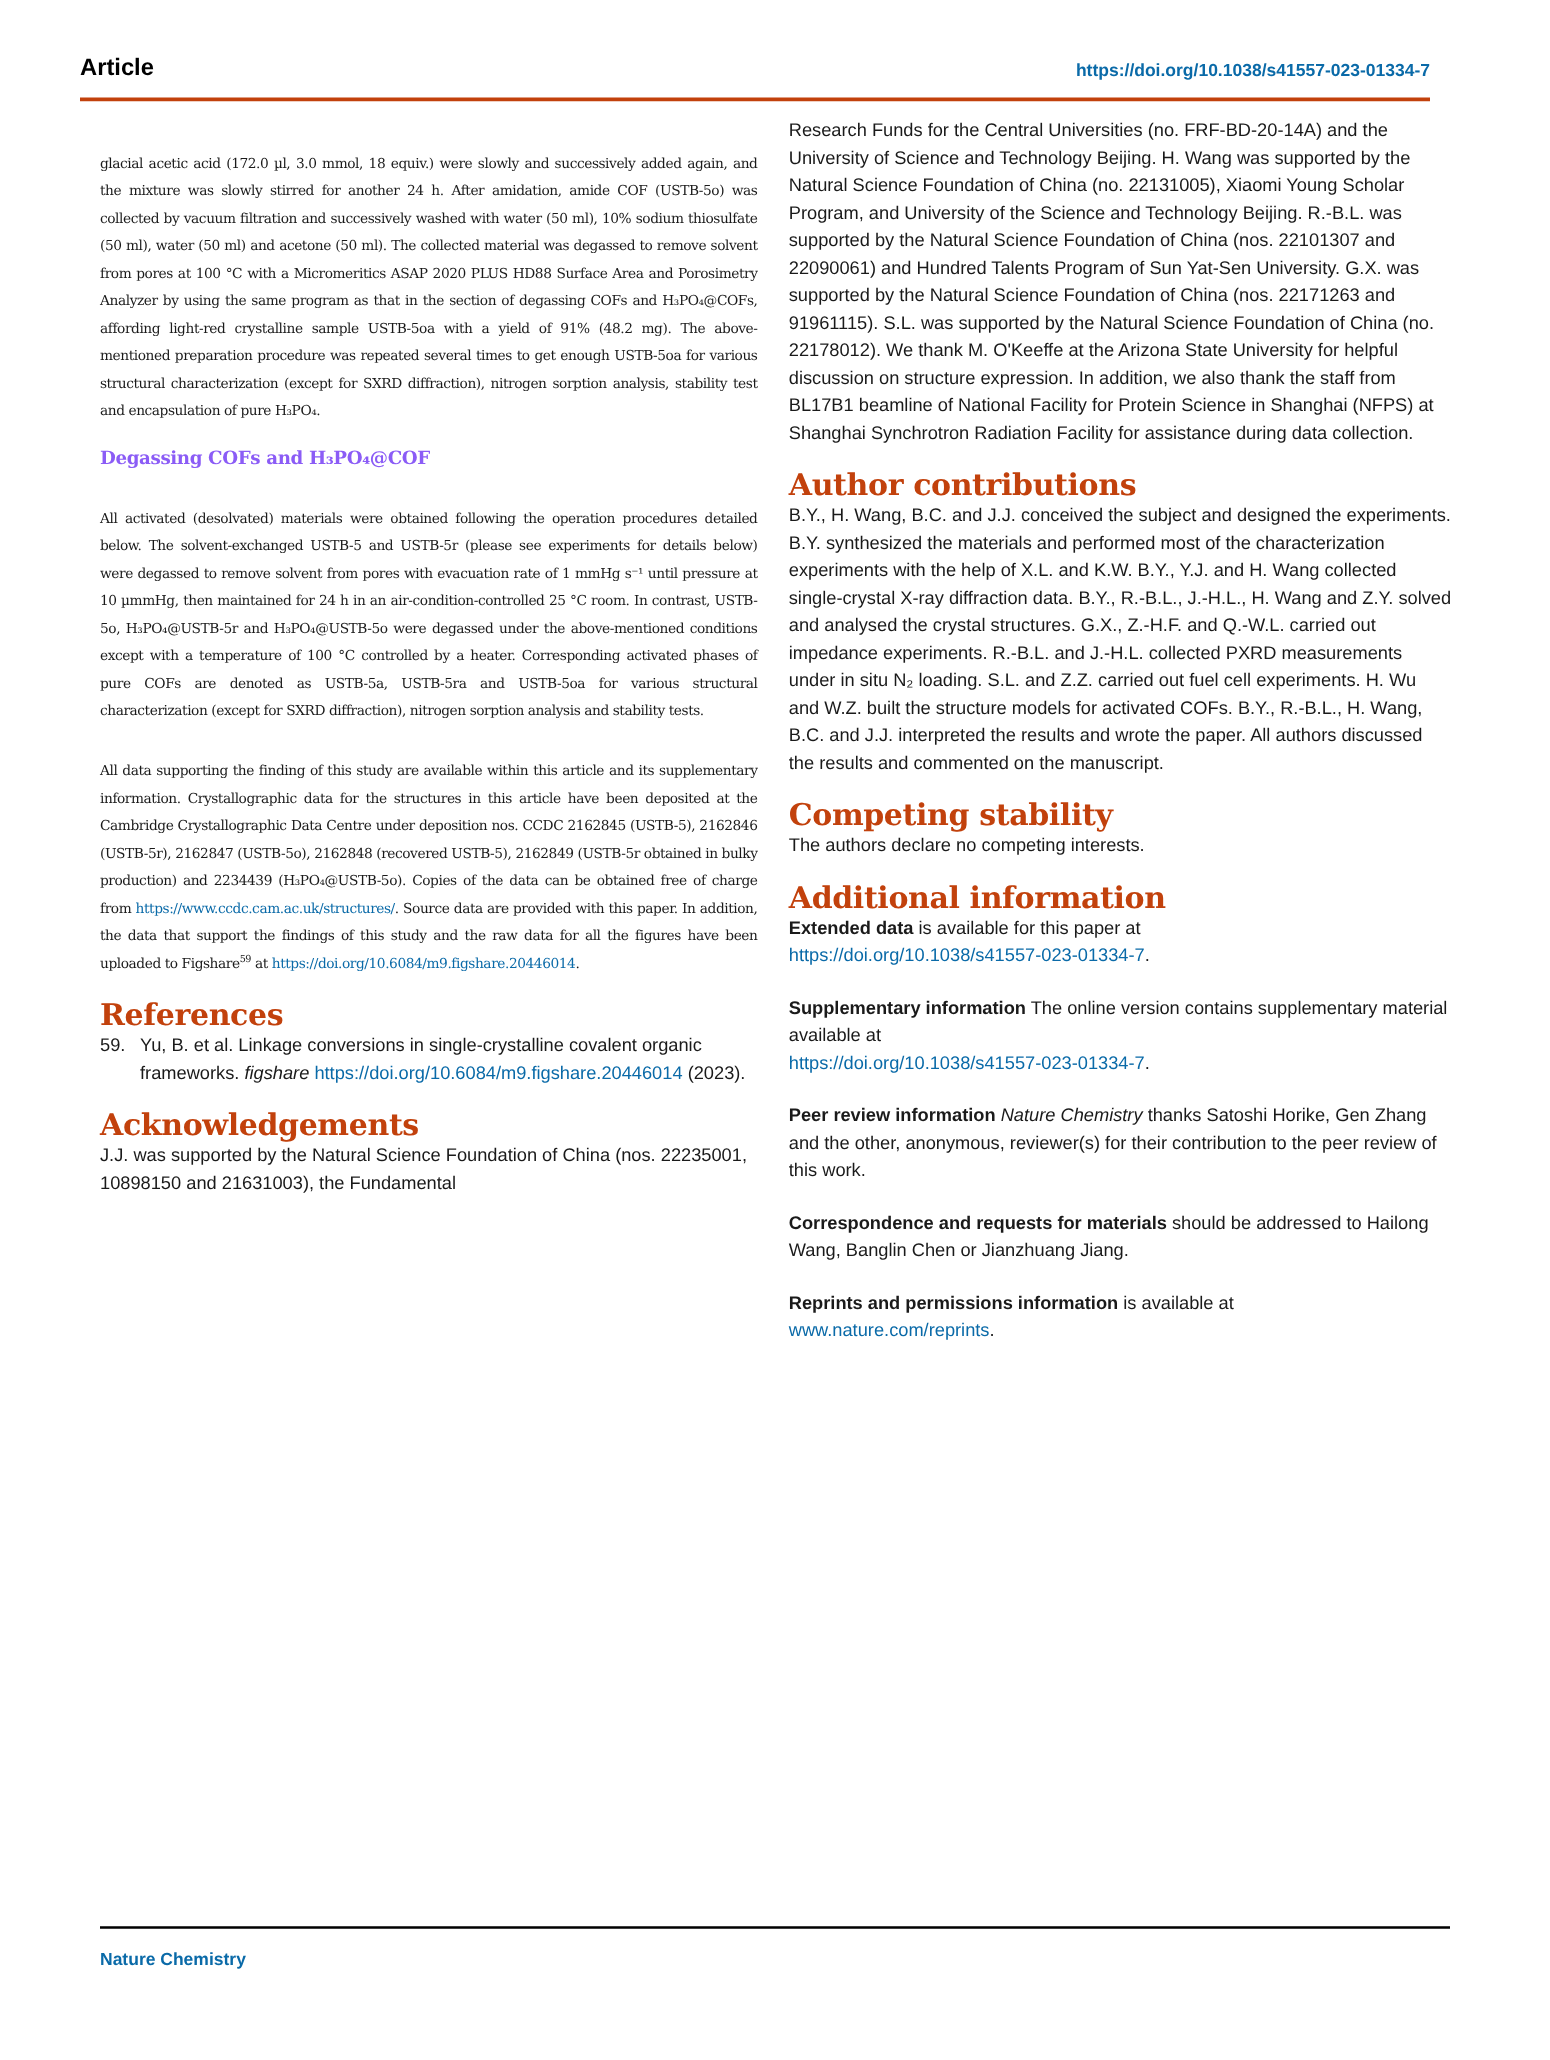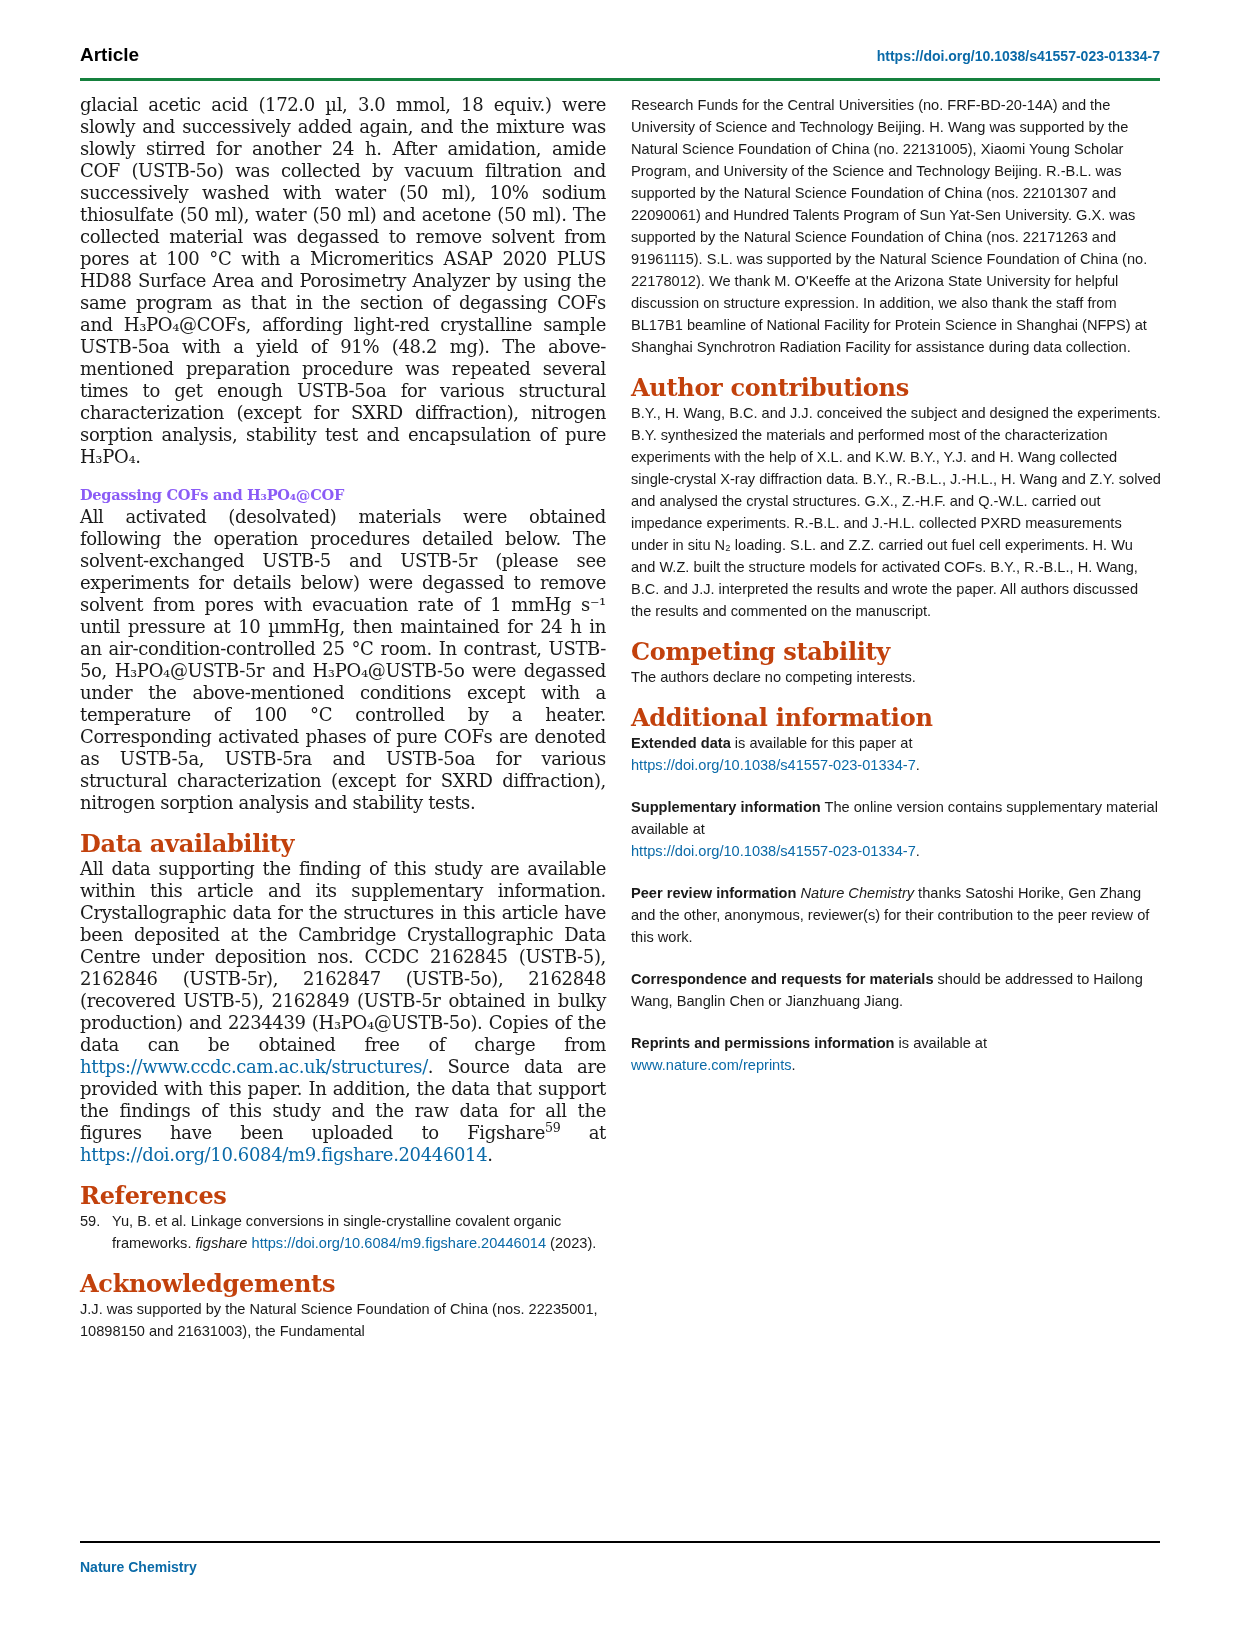--- a/index.html
+++ b/index.html
@@ -1,27 +1,27 @@
 <!DOCTYPE html>
 <html><head>
 <meta charset="utf-8">
 <style>
   html, body { margin: 0; padding: 0; background: #ffffff; }
   body { width: 1240px; height: 1648px; position: relative; overflow: hidden; color: #1a1a1a; }
   a, .link { color: #0a6aa8; text-decoration: none; }
 
-  .header { position: absolute; left: 80px; top: 40px; width: 1080px; height: 38px; border-bottom: 3px solid #15803d; }
+  .header { position: absolute; left: 64px; top: 40px; width: 1080px; height: 38px; border-bottom: 3px solid #c2410c; }
   .header .article-label { position: absolute; left: 0; top: 4px; font-family: "Liberation Sans", sans-serif; font-weight: bold; font-size: 19px; color: #000; }
   .header .doi { position: absolute; right: 0; top: 8px; font-family: "Liberation Sans", sans-serif; font-weight: bold; font-size: 14px; color: #0a6aa8; }
 
   .col { position: absolute; top: 94px; width: 526px; }
   .col-left { left: 80px; }
   .col-right { left: 631px; width: 530px; }
 
-  .serif { font-family: "DejaVu Serif", serif; font-size: 18px; line-height: 22px; letter-spacing: -0.35px; }
+  .serif { font-family: "DejaVu Serif", serif; font-size: 11px; line-height: 22px; letter-spacing: -0.35px; margin-top: 26px; }
   .sans  { font-family: "Liberation Sans", sans-serif; font-size: 14.6px; line-height: 22px; }
   p { margin: 0; }
   .justify { text-align: justify; }
 
   h2 { font-family: "DejaVu Serif", serif; font-weight: bold; font-size: 24px; line-height: 24px; margin: 18px 0 2px 0; color: #c2410c; letter-spacing: -0.3px; }
   h3 { font-family: "DejaVu Serif", serif; font-weight: bold; font-size: 14.6px; line-height: 22px; margin: 16px 0 0 0; color: #8b5cf6; letter-spacing: -0.3px; }
 
   .ref { display: flex; }
   .ref .num { width: 32px; flex: none; }
   .ref .body { flex: 1; }
@@ -41,21 +41,20 @@
   <span class="article-label">Article</span>
   <a class="doi">https://doi.org/10.1038/s41557-023-01334-7</a>
 </div>
 
 <div class="col col-left">
   <p class="serif justify">glacial acetic acid (172.0 µl, 3.0 mmol, 18 equiv.) were slowly and successively added again, and the mixture was slowly stirred for another 24 h. After amidation, amide COF (USTB-5o) was collected by vacuum filtration and successively washed with water (50 ml), 10% sodium thiosulfate (50 ml), water (50 ml) and acetone (50 ml). The collected material was degassed to remove solvent from pores at 100 °C with a Micromeritics ASAP 2020 PLUS HD88 Surface Area and Porosimetry Analyzer by using the same program as that in the section of degassing COFs and H₃PO₄@COFs, affording light-red crystalline sample USTB-5oa with a yield of 91% (48.2 mg). The above-mentioned preparation procedure was repeated several times to get enough USTB-5oa for various structural characterization (except for SXRD diffraction), nitrogen sorption analysis, stability test and encapsulation of pure H₃PO₄.</p>
 
   <h3>Degassing COFs and H₃PO₄@COF</h3>
   <p class="serif justify">All activated (desolvated) materials were obtained following the operation procedures detailed below. The solvent-exchanged USTB-5 and USTB-5r (please see experiments for details below) were degassed to remove solvent from pores with evacuation rate of 1 mmHg s⁻¹ until pressure at 10 µmmHg, then maintained for 24 h in an air-condition-controlled 25 °C room. In contrast, USTB-5o, H₃PO₄@USTB-5r and H₃PO₄@USTB-5o were degassed under the above-mentioned conditions except with a temperature of 100 °C controlled by a heater. Corresponding activated phases of pure COFs are denoted as USTB-5a, USTB-5ra and USTB-5oa for various structural characterization (except for SXRD diffraction), nitrogen sorption analysis and stability tests.</p>
 
-  <h2>Data availability</h2>
   <p class="serif justify"><span>All data supporting the finding of this study are available within this article and its supplementary information. Crystallographic data for the structures in this article have been deposited at the Cambridge Crystallographic Data Centre under deposition nos. CCDC 2162845 (USTB-5), 2162846 (USTB-5r), 2162847 (USTB-5o), 2162848 (recovered USTB-5), 2162849 (USTB-5r obtained in bulky production) and 2234439 (H₃PO₄@USTB-5o). Copies of the data can be obtained free of charge from </span><a class="link">https://www.ccdc.cam.ac.uk/structures/</a><span>. Source data are provided with this paper. In addition, the data that support the findings of this study and the raw data for all the figures have been uploaded to Figshare</span><sup>59</sup><span> at </span><a class="link">https://doi.org/10.6084/m9.figshare.20446014</a><span>.</span></p>
 
   <h2>References</h2>
   <div class="ref sans">
     <span class="num">59.</span>
     <span class="body"><span>Yu, B. et al. Linkage conversions in single-crystalline covalent organic frameworks. </span><i>figshare</i> <a class="link">https://doi.org/10.6084/m9.figshare.20446014</a><span> (2023).</span></span>
   </div>
 
   <h2>Acknowledgements</h2>
   <p class="sans">J.J. was supported by the Natural Science Foundation of China (nos. 22235001, 10898150 and 21631003), the Fundamental</p>

